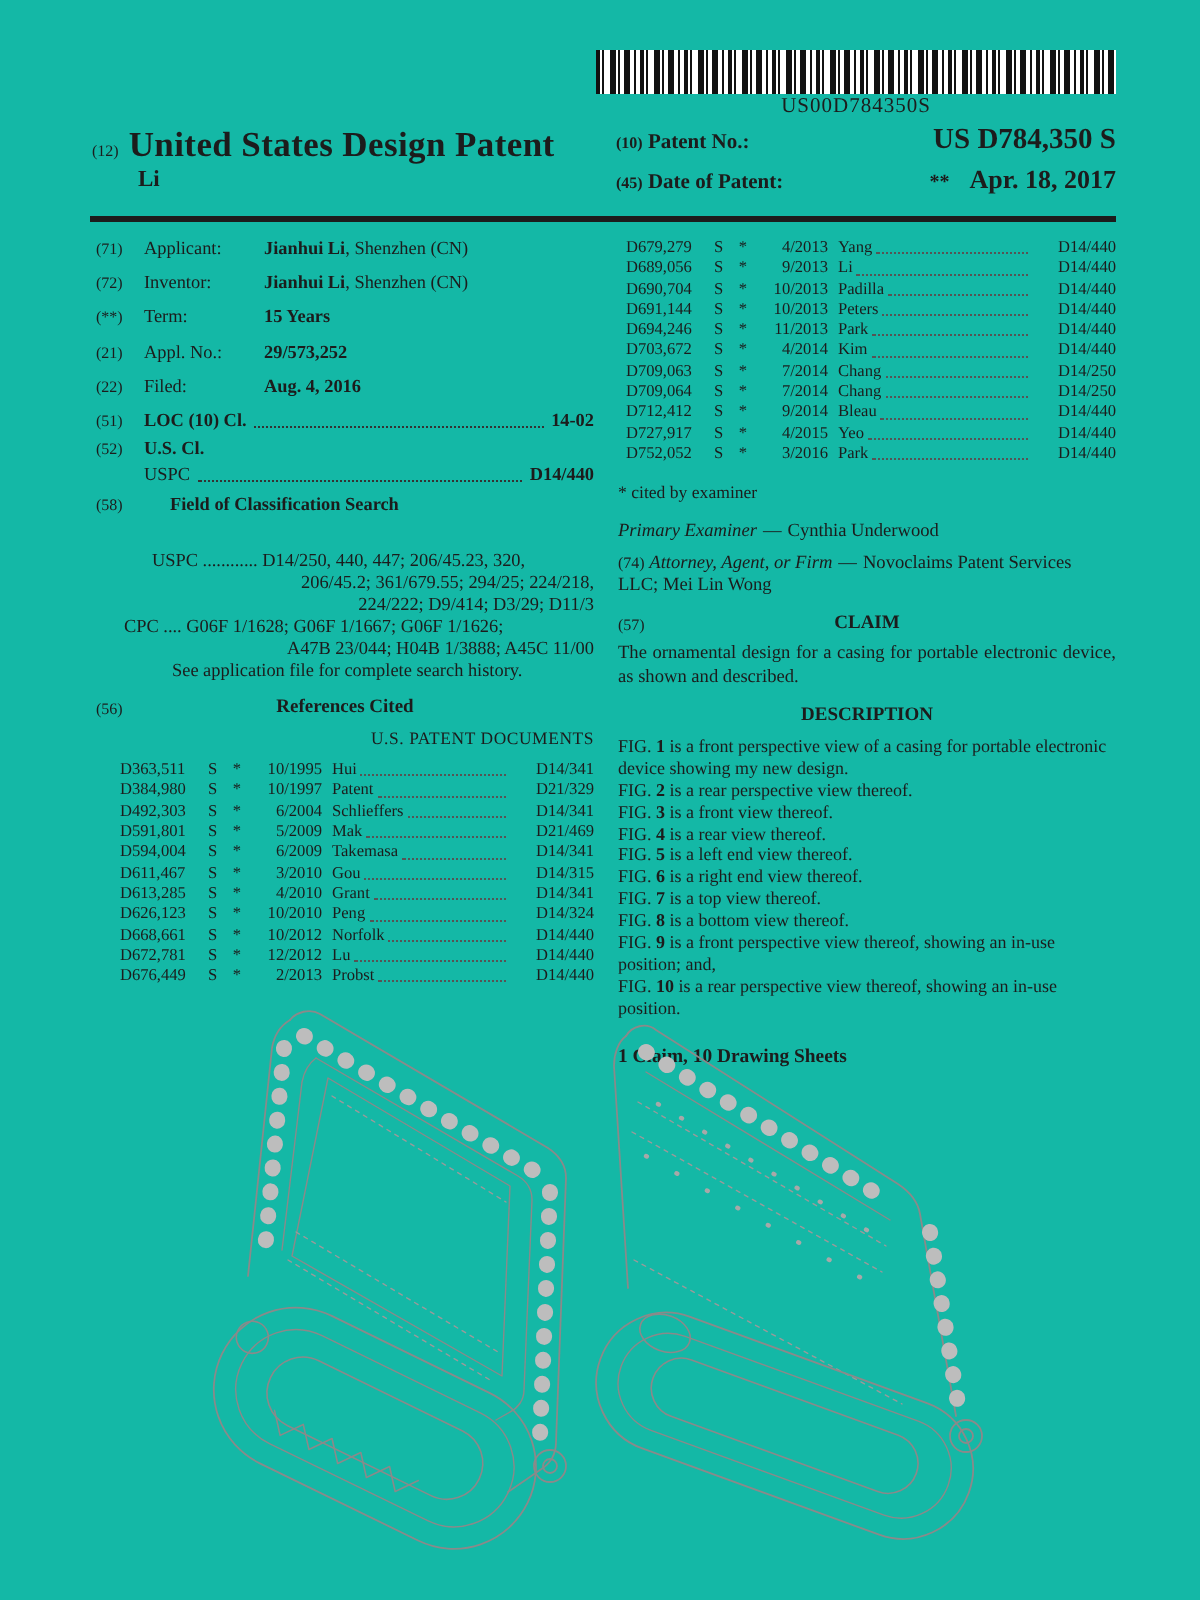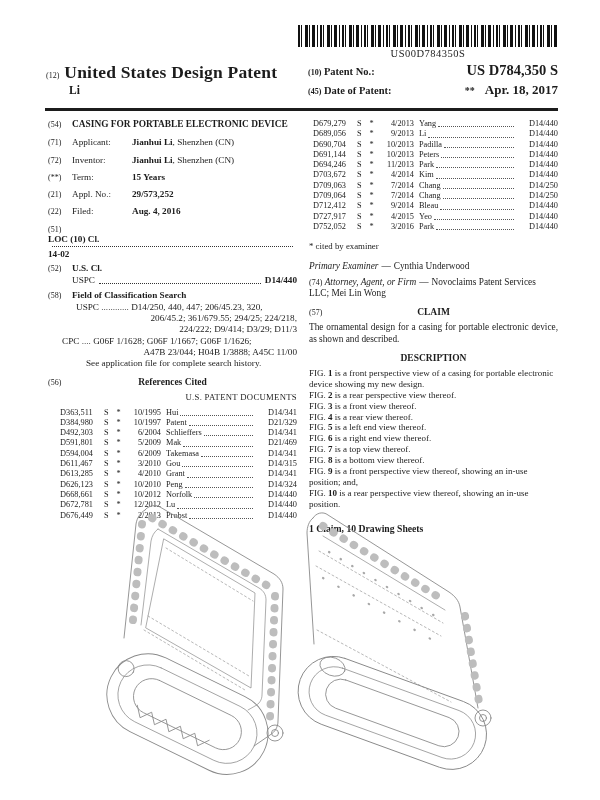--- a/index.html
+++ b/index.html
@@ -1,16 +1,16 @@
 <!DOCTYPE html>
 <html><head>
 <meta charset="utf-8">
 <style>
   html,body{margin:0;padding:0;background:#e9e9e9;}
-  .page{position:relative;width:600px;height:800px;background:#ffffff;margin:0 auto;
+  .page{position:relative;width:600px;height:800px;background:#14b8a6;margin:0 auto;
         font-family:"Liberation Serif","DejaVu Serif",serif;color:#1c1c1c;overflow:hidden;}
   
   .barcode-wrap{position:absolute;left:298px;top:25px;width:260px;text-align:center;}
   .barcode-bars{height:22px;width:100%;
     background:repeating-linear-gradient(90deg,#111 0 2px,#fff 2px 3px,#111 3px 4px,#fff 4px 7px,
     #111 7px 10px,#fff 10px 11px,#111 11px 12px,#fff 12px 14px,#111 14px 17px,#fff 17px 19px,
     #111 19px 20px,#fff 20px 22px);}
   .barcode-text{font-size:10.5px;margin-top:1px;letter-spacing:0.5px;}
   
   .hdr{position:absolute;left:46px;top:62px;width:512px;display:flex;justify-content:space-between;}
@@ -94,24 +94,20 @@
         <span class="hr-val2"><span class="stars">**</span><span>Apr. 18, 2017</span></span>
       </div>
     </div>
   </div>
 
   <div class="rule"></div>
 
   <div class="cols">
 
     <div class="col">
-      <div class="frow" style="margin-bottom:7px;">
-        <span class="fnum">(54)</span>
-        <span class="f54-title">CASING FOR PORTABLE ELECTRONIC DEVICE</span>
-      </div>
       <div class="frow">
         <span class="fnum">(71)</span>
         <span class="flabel">Applicant:</span>
         <span class="fval"><span class="b">Jianhui Li</span><span>, Shenzhen (CN)</span></span>
       </div>
       <div class="frow">
         <span class="fnum">(72)</span>
         <span class="flabel">Inventor:</span>
         <span class="fval"><span class="b">Jianhui Li</span><span>, Shenzhen (CN)</span></span>
       </div>
@@ -123,36 +119,36 @@
       <div class="frow">
         <span class="fnum">(21)</span>
         <span class="flabel">Appl. No.:</span>
         <span class="fval b">29/573,252</span>
       </div>
       <div class="frow">
         <span class="fnum">(22)</span>
         <span class="flabel">Filed:</span>
         <span class="fval b">Aug. 4, 2016</span>
       </div>
-      <div class="frow" style="margin-bottom:3px;flex-direction:column;">
+      <div class="frow" style="margin-bottom:3px;">
         <span class="fnum">(51)</span>
         <span class="b">LOC (10) Cl.</span>
         <span class="lead"></span>
         <span class="b">14-02</span>
       </div>
       <div class="frow" style="margin-bottom:1px;">
         <span class="fnum">(52)</span>
         <span class="b">U.S. Cl.</span>
       </div>
       <div class="frow" style="margin-left:24px;margin-bottom:4px;">
         <span>USPC</span>
         <span class="lead"></span>
         <span class="b">D14/440</span>
       </div>
-      <div class="frow" style="margin-bottom:1px;">
+      <div class="frow" style="margin-bottom:17px;gap:13px;">
         <span class="fnum">(58)</span>
         <span class="b">Field of Classification Search</span>
       </div>
       <div class="cls-block">
         <div>USPC ............ D14/250, 440, 447; 206/45.23, 320,</div>
         <div class="r">206/45.2; 361/679.55; 294/25; 224/218,</div>
         <div class="r">224/222; D9/414; D3/29; D11/3</div>
         <div style="margin-left:-14px;">CPC .... G06F 1/1628; G06F 1/1667; G06F 1/1626;</div>
         <div class="r">A47B 23/044; H04B 1/3888; A45C 11/00</div>
         <div class="see-note">See application file for complete search history.</div>

